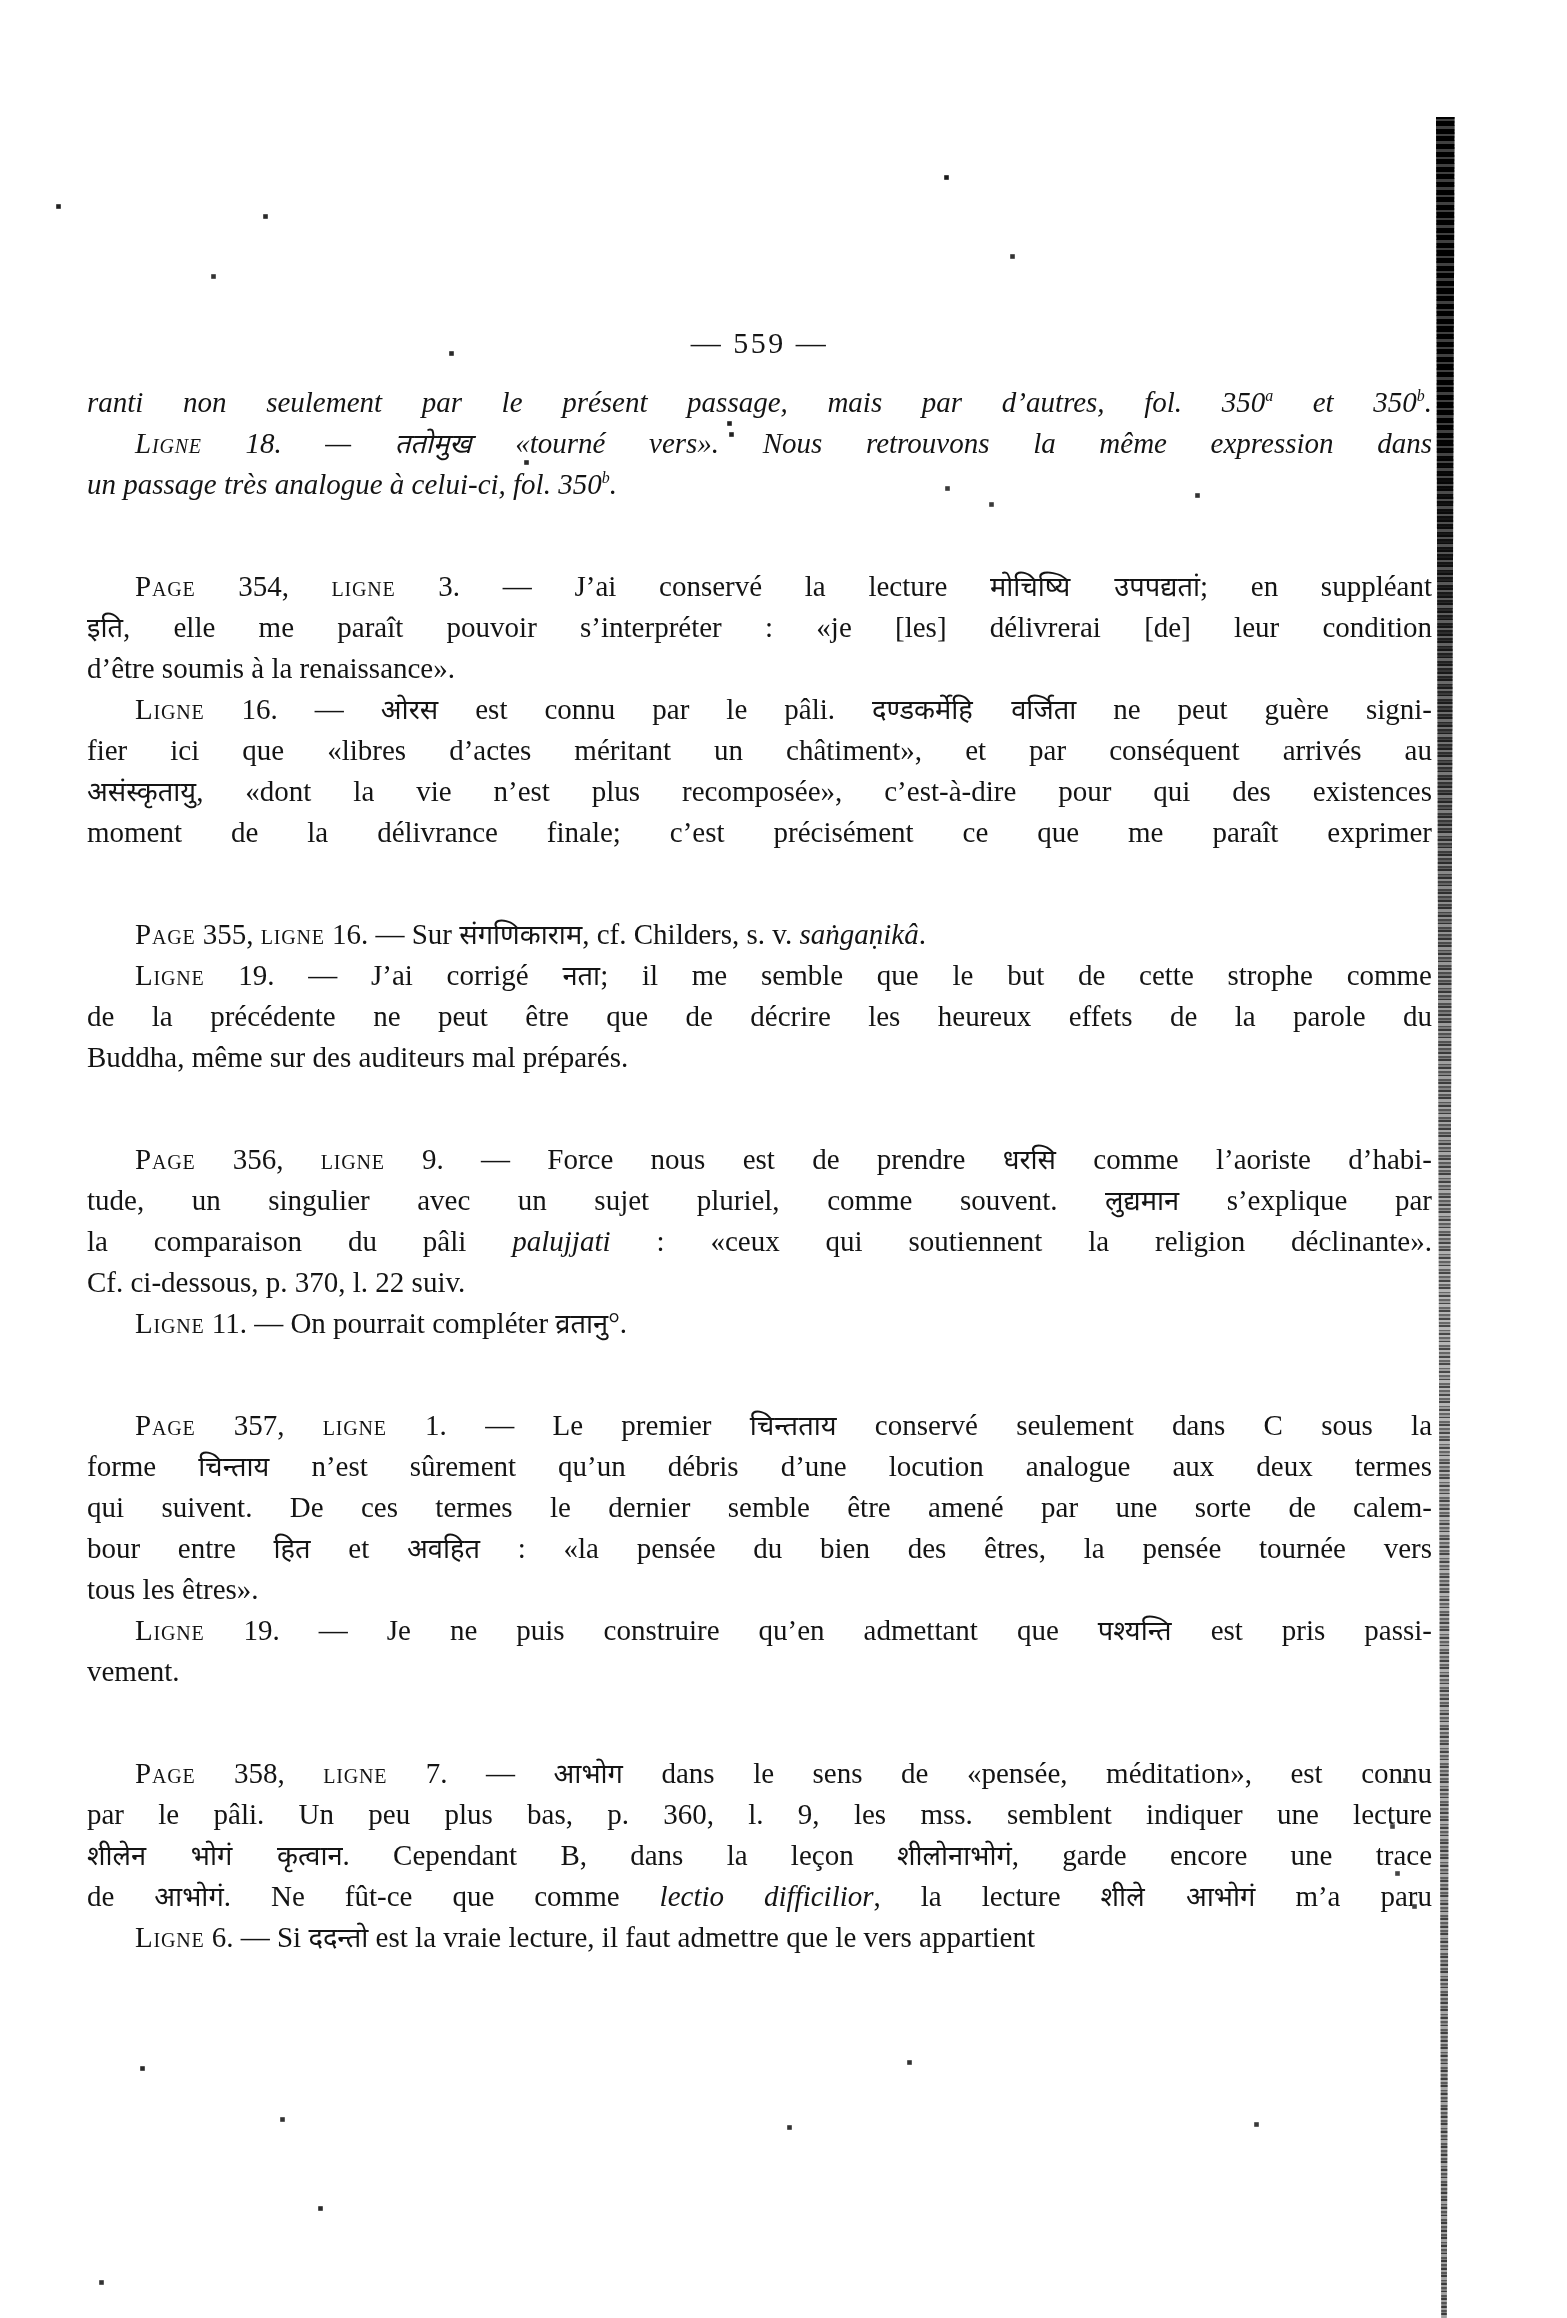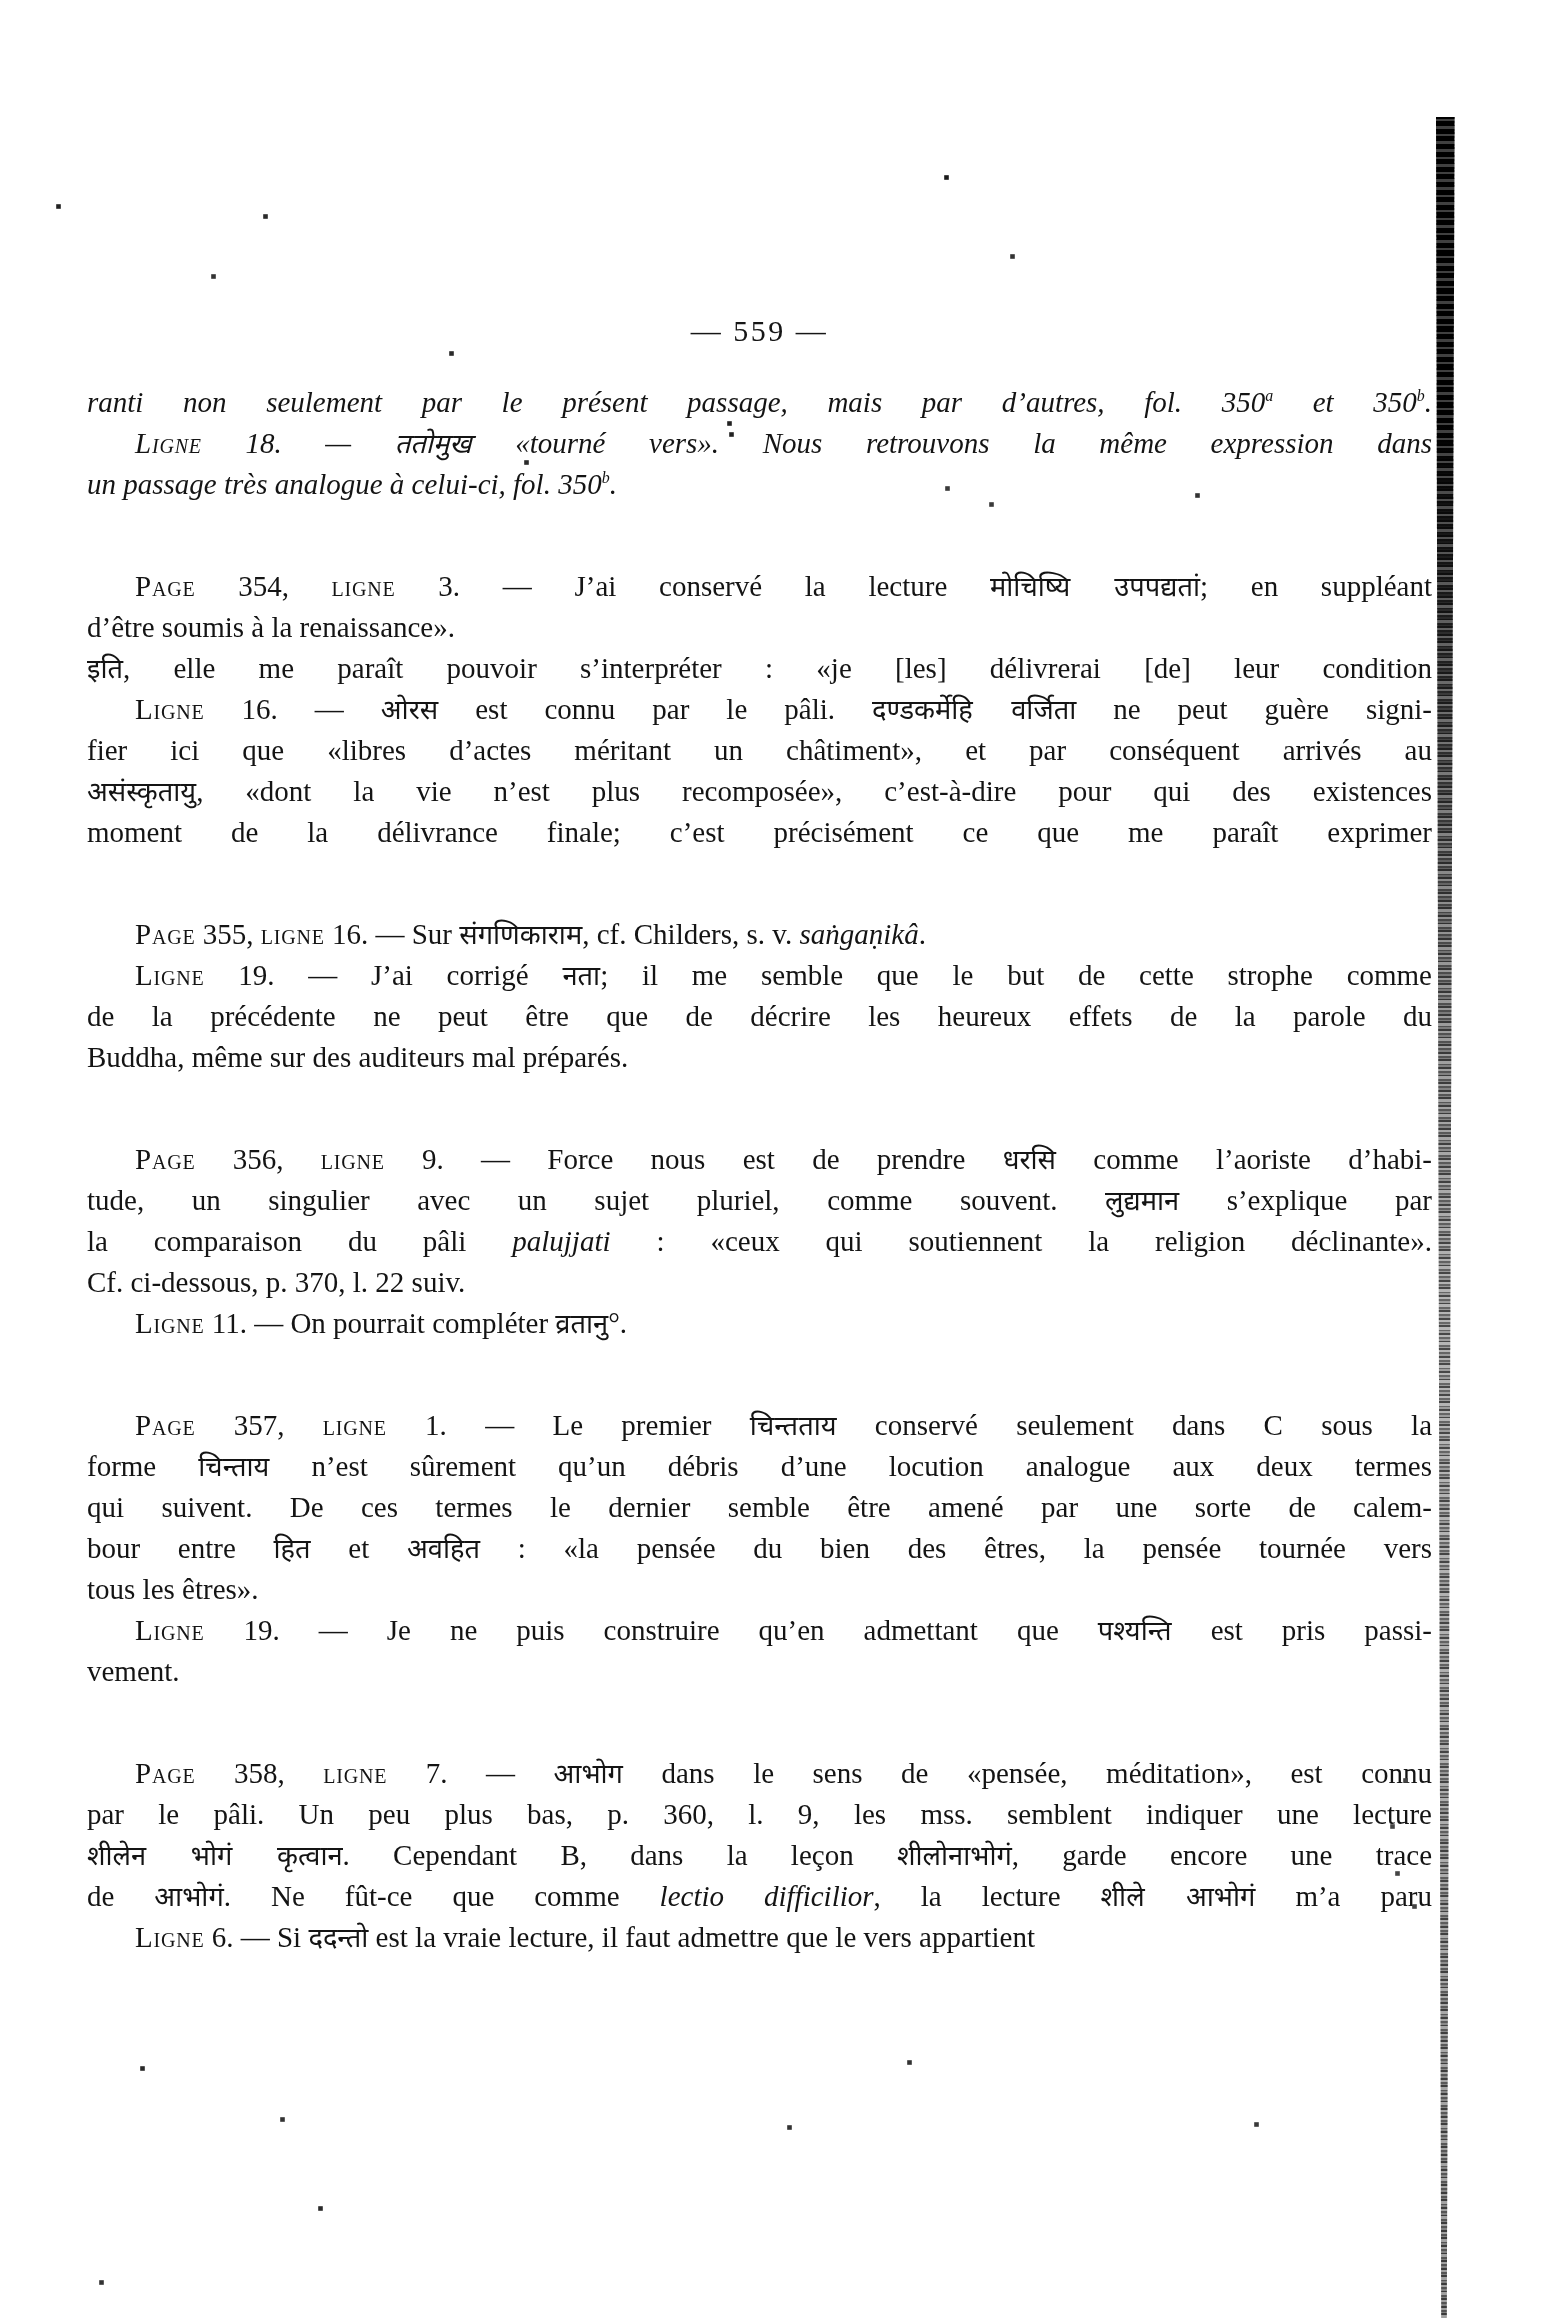--- a/index.html
+++ b/index.html
@@ -9,21 +9,21 @@
     font-family: "Liberation Serif", "DejaVu Serif", serif;
     color: #141414;
     position: relative;
     overflow: hidden;
   }
   .page {
     position: absolute; inset: 0;
   }
   .page-number {
     position: absolute;
-    top: 314px; left: 87px; width: 1345px;
+    top: 326px; left: 87px; width: 1345px;
     text-align: center;
     font-size: 30px;
     letter-spacing: 2.5px;
     color: #161616;
   }
   .text-block {
     position: absolute;
     top: 382px; left: 87px; width: 1345px;
     font-size: 29px;
     line-height: 41px;
@@ -92,22 +92,22 @@
           <div class="line"><span>ranti non seulement par le présent passage, mais par d’autres, fol. 350</span><sup class="seg-sup">a</sup><span> et 350</span><sup class="seg-sup">b</sup><span>.</span></div>
         </div>
         <div class="para">
           <div class="line first"><span class="seg-sc">Ligne</span><span> 18. — </span><span class="seg-dev">ततोमुख</span><span> «tourné vers». Nous retrouvons la même expression dans</span></div>
           <div class="line end"><span>un passage très analogue à celui-ci, fol. 350</span><sup class="seg-sup">b</sup><span>.</span></div>
         </div>
       </div>
       <div class="section">
         <div class="para">
           <div class="line first"><span class="seg-sc">Page</span><span> 354, </span><span class="seg-sc">ligne</span><span> 3. — J’ai conservé la lecture </span><span class="seg-dev">मोचिष्यि उपपद्यतां</span><span>; en suppléant</span></div>
+          <div class="line"><span class="seg-dev">इति</span><span>, elle me paraît pouvoir s’interpréter : «je [les] délivrerai [de] leur condition</span></div>
           <div class="line end"><span>d’être soumis à la renaissance».</span></div>
-          <div class="line"><span class="seg-dev">इति</span><span>, elle me paraît pouvoir s’interpréter : «je [les] délivrerai [de] leur condition</span></div>
         </div>
         <div class="para">
           <div class="line first"><span class="seg-sc">Ligne</span><span> 16. — </span><span class="seg-dev">ओरस</span><span> est connu par le pâli. </span><span class="seg-dev">दण्डकर्मेहि वर्जिता</span><span> ne peut guère signi-</span></div>
           <div class="line"><span>fier ici que «libres d’actes méritant un châtiment», et par conséquent arrivés au</span></div>
           <div class="line"><span class="seg-dev">असंस्कृतायु</span><span>, «dont la vie n’est plus recomposée», c’est-à-dire pour qui des existences</span></div>
           <div class="line"><span>moment de la délivrance finale; c’est précisément ce que me paraît exprimer</span></div>
         </div>
       </div>
       <div class="section">
         <div class="para">

